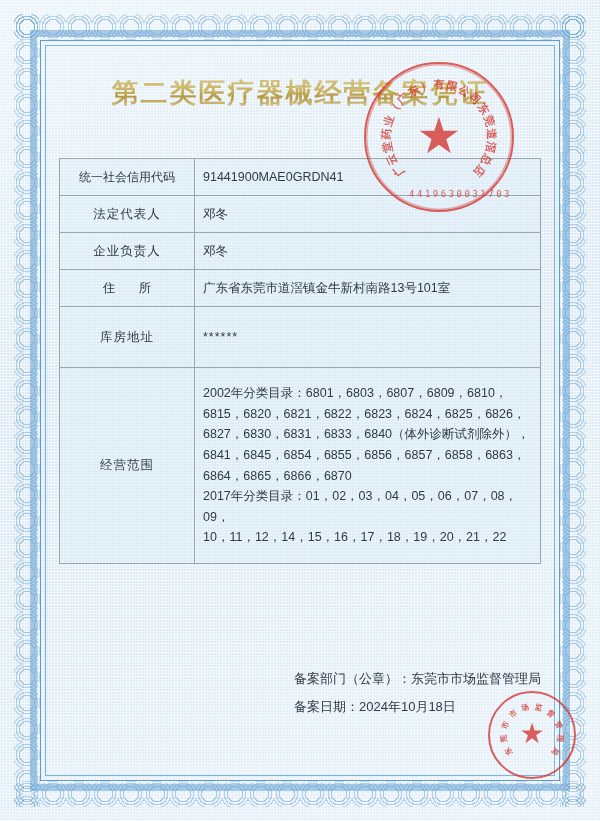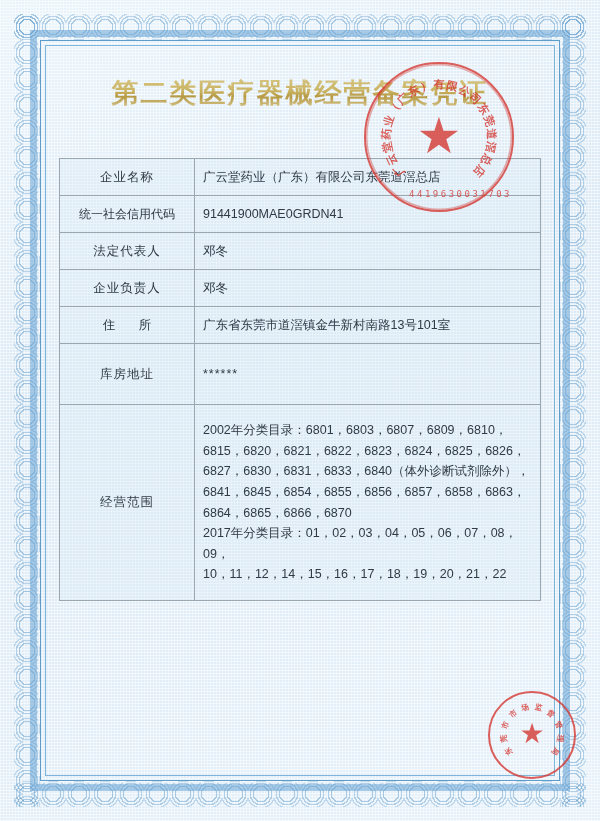--- a/index.html
+++ b/index.html
@@ -210,24 +210,20 @@
   <div class="rule-inner"></div>
 
   <div class="content">
 
     <div class="title">第二类医疗器械经营备案凭证</div>
 
 
     <table class="tbl">
       <tbody>
         <tr class="r-36">
-          <td class="lbl">企业名称</td>
-          <td class="val">广云堂药业（广东）有限公司东莞道滘总店</td>
-        </tr>
-        <tr class="r-36">
           <td class="lbl wide">统一社会信用代码</td>
           <td class="val">91441900MAE0GRDN41</td>
         </tr>
         <tr class="r-36">
           <td class="lbl">法定代表人</td>
           <td class="val">邓冬</td>
         </tr>
         <tr class="r-36">
           <td class="lbl">企业负责人</td>
           <td class="val">邓冬</td>
@@ -248,20 +244,24 @@
             <div>6827，6830，6831，6833，6840（体外诊断试剂除外），</div>
             <div>6841，6845，6854，6855，6856，6857，6858，6863，</div>
             <div>6864，6865，6866，6870</div>
             <div>2017年分类目录：01，02，03，04，05，06，07，08，09，</div>
             <div>10，11，12，14，15，16，17，18，19，20，21，22</div>
           </td>
         </tr>
       </tbody>
     </table>
 
+    <div class="footer">
+      <div><span>备案部门（公章）：</span><span>东莞市市场监督管理局</span></div>
+      <div><span>备案日期：</span><span>2024年10月18日</span></div>
+    </div>
 
   </div>
 
   <div class="seal seal-main">
     <div class="arc-txt">
         <span style="transform: rotate(-130deg) translate(-50%, -60px);">广</span>
         <span style="transform: rotate(-115.556deg) translate(-50%, -60px);">云</span>
         <span style="transform: rotate(-101.111deg) translate(-50%, -60px);">堂</span>
         <span style="transform: rotate(-86.6667deg) translate(-50%, -60px);">药</span>
         <span style="transform: rotate(-72.2222deg) translate(-50%, -60px);">业</span>

